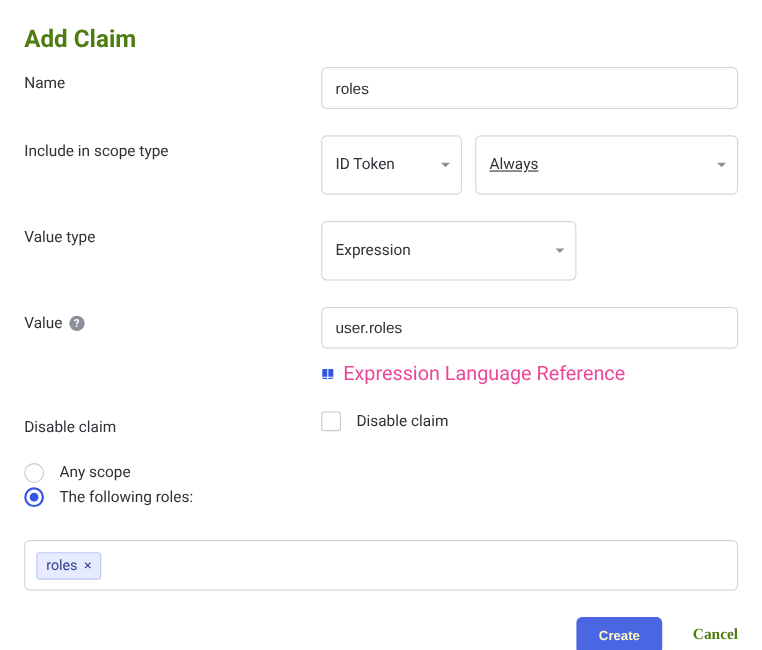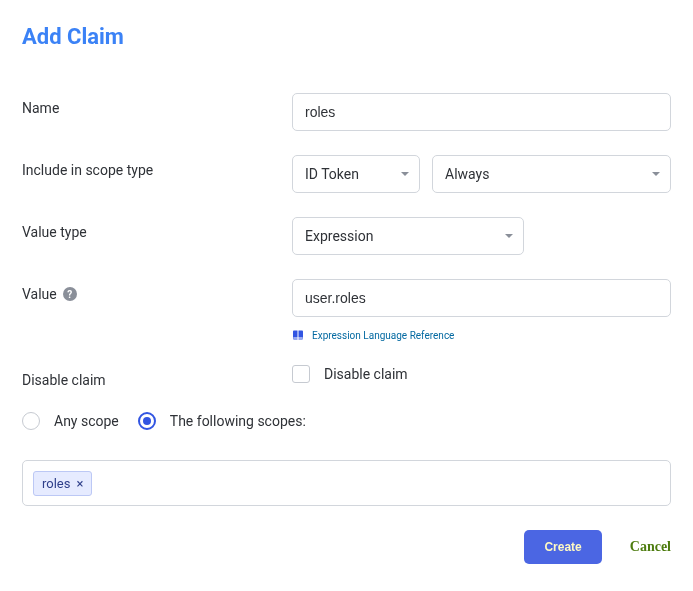--- a/index.html
+++ b/index.html
@@ -1,46 +1,46 @@
 <!DOCTYPE html>
 <html><head>
 <meta charset="utf-8">
 <style>
 * { box-sizing: border-box; margin: 0; padding: 0; }
 body { font-family: -apple-system, BlinkMacSystemFont, "Segoe UI", Roboto, Helvetica, Arial, sans-serif; font-size: 14px; color: #2f3237; background: #fff; width: 693px; }
 .modal { padding: 24px 22px 30px 22px; }
-.title { font-size: 22px; font-weight: 700; color: #3b82f6; margin-bottom: 44px; }
+.title { font-size: 22px; font-weight: 700; color: #4d7c0f; margin-bottom: 12px; }
 .row { display: flex; align-items: flex-start; margin-bottom: 24px; }
 .label-col { width: 270px; flex-shrink: 0; display: flex; align-items: center; gap: 6px; padding-top: 7px; color: #2f3237; }
 .field-col { flex: 1; display: flex; flex-direction: column; gap: 10px; }
 .text-input { width: 100%; height: 38px; border: 1px solid #d2d6dc; border-radius: 5px; padding: 0 12px; font-size: 14px; color: #2f3237; outline: none; background: #fff; }
 .text-input::placeholder { color: #2f3237; }
-.select { position: relative; height: 38px; border: 1px solid #d2d6dc; border-radius: 5px; padding: 0 30px 0 12px; font-size: 14px; display: flex; align-items: center; background: #fff; cursor: pointer; }
+.select { position: relative; height: 54px; border: 1px solid #d2d6dc; border-radius: 5px; padding: 0 30px 0 12px; font-size: 14px; display: flex; align-items: center; background: #fff; cursor: pointer; }
 .select .arrow { position: absolute; right: 10px; top: 50%; transform: translateY(-50%); width: 0; height: 0; border-left: 4px solid transparent; border-right: 4px solid transparent; border-top: 4px solid #8a8f99; }
 .inline { display: flex; gap: 12px; }
 .w-token { width: 128px; }
-.w-always { flex: 1; }
+.w-always { flex: 1; text-decoration: underline; }
 .w-expr { width: 232px; }
 .help { width: 14px; height: 14px; border-radius: 50%; background: #8a8f99; color: #fff; font-size: 10px; font-weight: 700; display: inline-flex; align-items: center; justify-content: center; cursor: help; }
 .link-row { display: flex; align-items: center; gap: 8px; margin-top: 2px; }
-.link { color: #0369a1; font-size: 10px; text-decoration: none; cursor: pointer; }
+.link { color: #ec4899; font-size: 18px; text-decoration: none; cursor: pointer; }
 .book-icon { width: 12px; height: 12px; fill: #3255e2; }
 .check-row { display: flex; align-items: center; gap: 14px; cursor: pointer; }
 .checkbox-box { width: 18px; height: 18px; border: 1.5px solid #c6cad1; border-radius: 3px; background: #fff; }
 .radio-row { display: flex; align-items: center; gap: 14px; cursor: pointer; }
 .radio-outer { width: 18px; height: 18px; border: 1.5px solid #c6cad1; border-radius: 50%; background: #fff; display: flex; align-items: center; justify-content: center; }
 .radio-outer.selected { border-color: #3255e2; border-width: 2px; }
 .radio-inner { width: 8px; height: 8px; border-radius: 50%; background: #3255e2; }
 .tag-input { min-height: 46px; border: 1px solid #d2d6dc; border-radius: 5px; padding: 8px 10px; display: flex; flex-wrap: wrap; gap: 6px; align-items: center; background: #fff; cursor: text; }
 .tag { display: inline-flex; align-items: center; gap: 6px; background: #e6ebff; border: 1px solid #bcc8f5; color: #2f3f8a; border-radius: 3px; padding: 4px 8px; font-size: 13px; }
 .tag .remove { cursor: pointer; font-size: 13px; color: #2f3f8a; line-height: 1; }
 .footer { display: flex; justify-content: flex-end; align-items: center; gap: 28px; margin-top: 18px; }
 .btn-primary { background: #4b66e3; color: #fef9c3; border: none; border-radius: 5px; padding: 10px 20px; font-size: 12px; font-weight: 600; cursor: pointer; }
 .btn-link { background: none; border: none; color: #4d7c0f; font-size: 14px; font-weight: 600; cursor: pointer; font-family: Liberation Serif, serif; }
-.radio-group { display: flex; flex-direction: row; gap: 19px; }
+.radio-group { display: flex; flex-direction: column; gap: 4px; }
 </style>
 </head>
 <body>
 
 <div class="modal">
   <h1 class="title">Add Claim</h1>
 
   <div class="row">
     <div class="label-col">Name</div>
     <div class="field-col">
@@ -104,21 +104,21 @@
     <div class="field-col">
       <div class="radio-group">
         <label class="radio-row">
           <span class="radio-outer"></span>
           <span>Any scope</span>
         </label>
         <label class="radio-row">
           <span class="radio-outer selected">
               <span class="radio-inner"></span>
             </span>
-          <span>The following scopes:</span>
+          <span>The following roles:</span>
         </label>
       </div>
       <div style="height:10px"></div>
       <div class="tag-input">
         <span class="tag">
           <span>roles</span>
           <span class="remove">×</span>
         </span>
       </div>
     </div>

